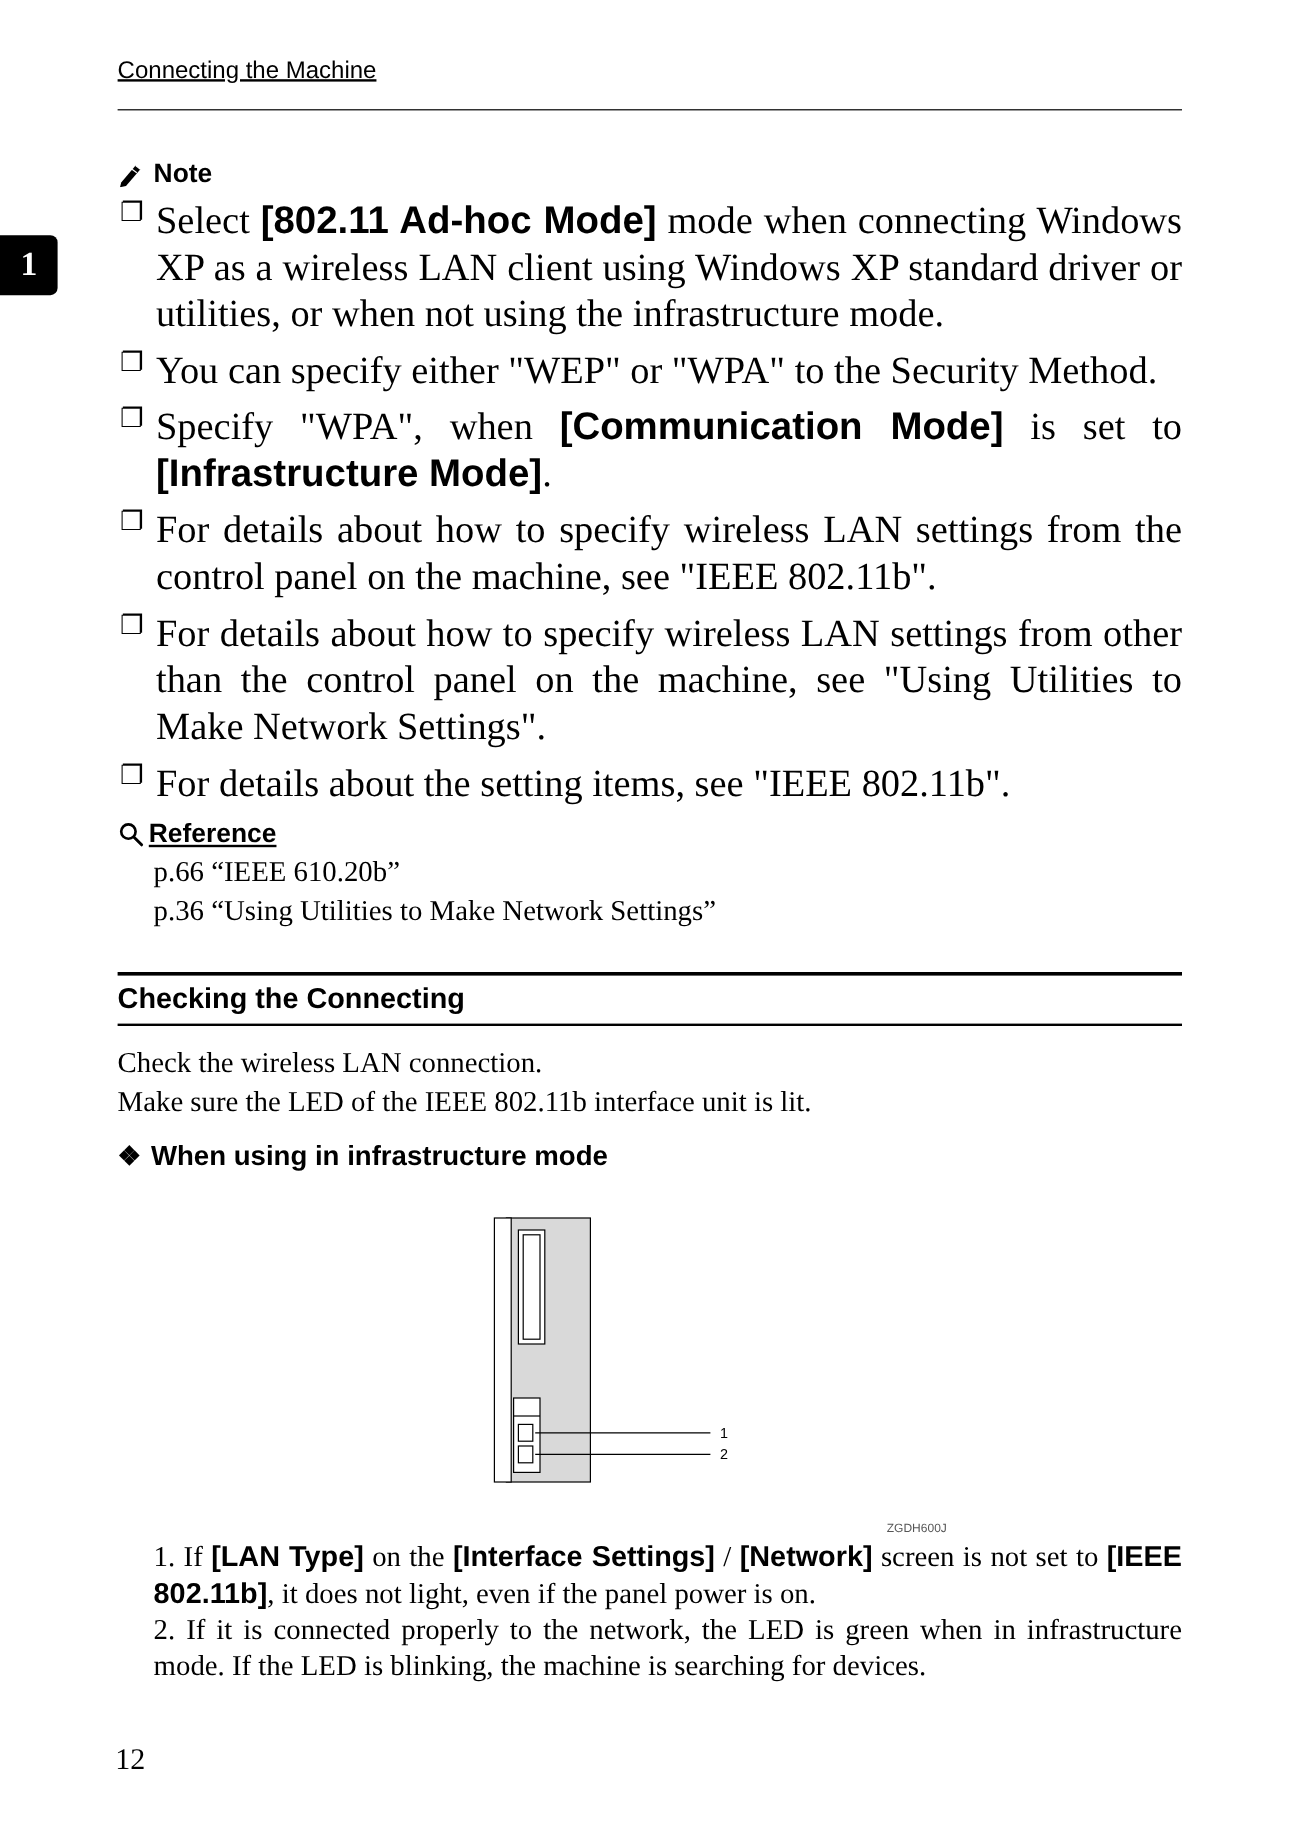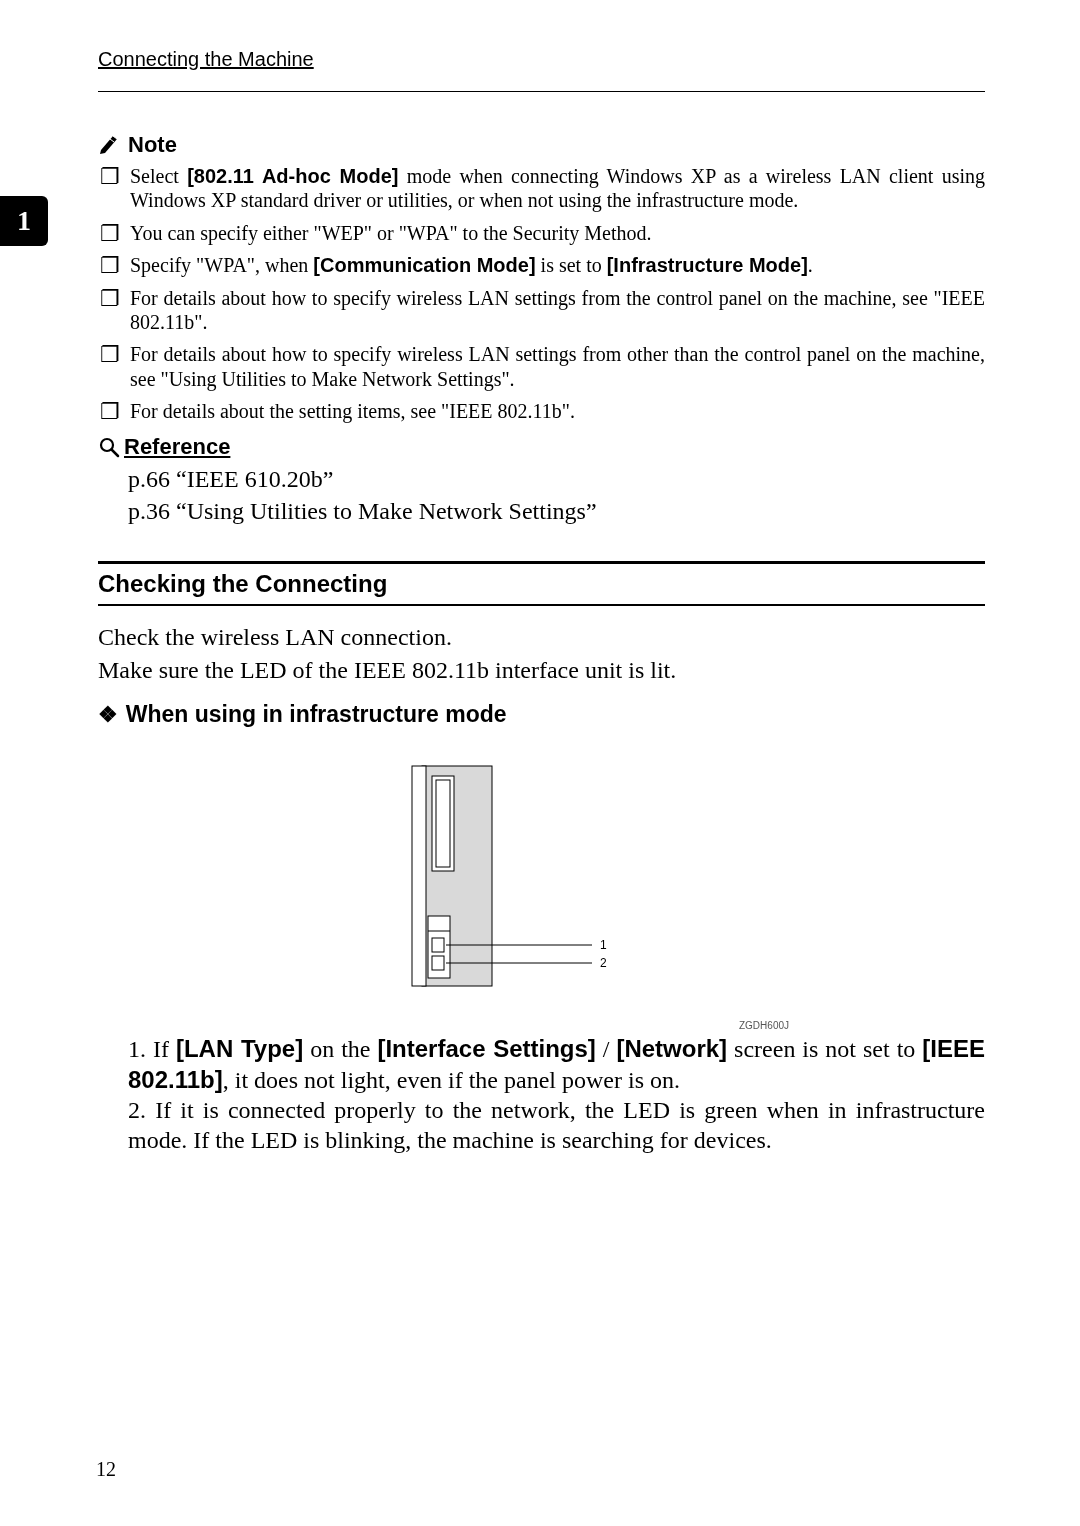--- a/index.html
+++ b/index.html
@@ -48,37 +48,37 @@
   }
   .content {
     margin-left: 40px;
     margin-top: 40px;
   }
   .note-head {
     font-family: Arial, Helvetica, sans-serif;
     font-weight: bold;
     font-size: 22px;
     display: flex;
-    align-items: flex-start;
+    align-items: center;
     gap: 6px;
     margin-bottom: 6px;
   }
   .pencil-icon svg { display:block; }
   .loupe-icon svg { display:block; }
   .diamond-icon { font-size: 22px; line-height:1; }
 
   ul.bullets {
     list-style: none;
     margin: 0 0 10px 0;
     padding: 0;
   }
   ul.bullets > li {
     position: relative;
     padding-left: 32px;
-    font-size: 20px;
+    font-size: 32px;
     line-height: 1.22;
     margin-bottom: 8px;
     text-align: justify;
   }
   ul.bullets > li::before {
     content: "❐";
     position: absolute;
     left: 2px;
     top: 0;
     font-size: 22px;
@@ -154,21 +154,21 @@
     line-height: 1.24;
     text-align: justify;
     margin-top: 8px;
     padding-left: 30px;
   }
 
   .page-num {
     position: absolute;
     left: 96px;
     bottom: 45px;
-    font-size: 20px;
+    font-size: 25px;
   }
 </style>
 </head>
 <body>
 
 <div class="page">
   <div class="running-head-wrap">
     <span class="running-head">Connecting the Machine</span>
   </div>
 

